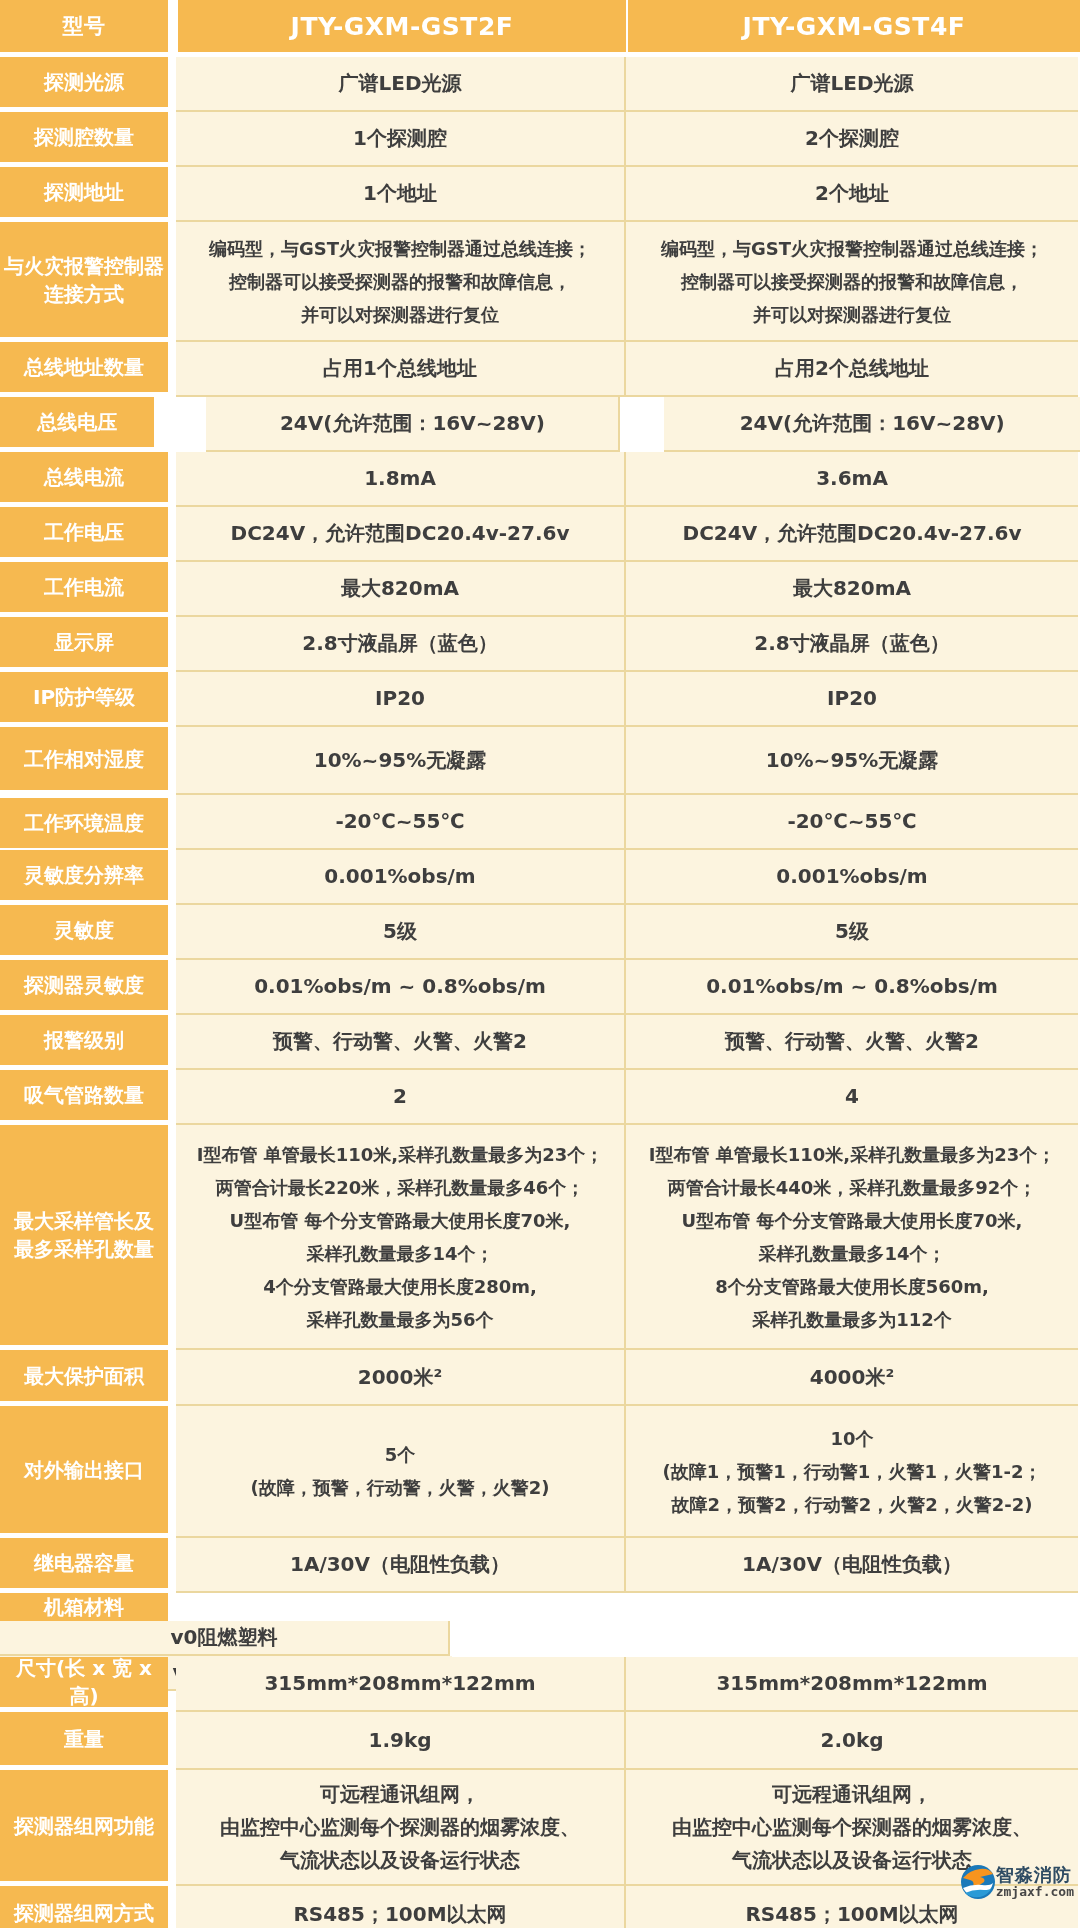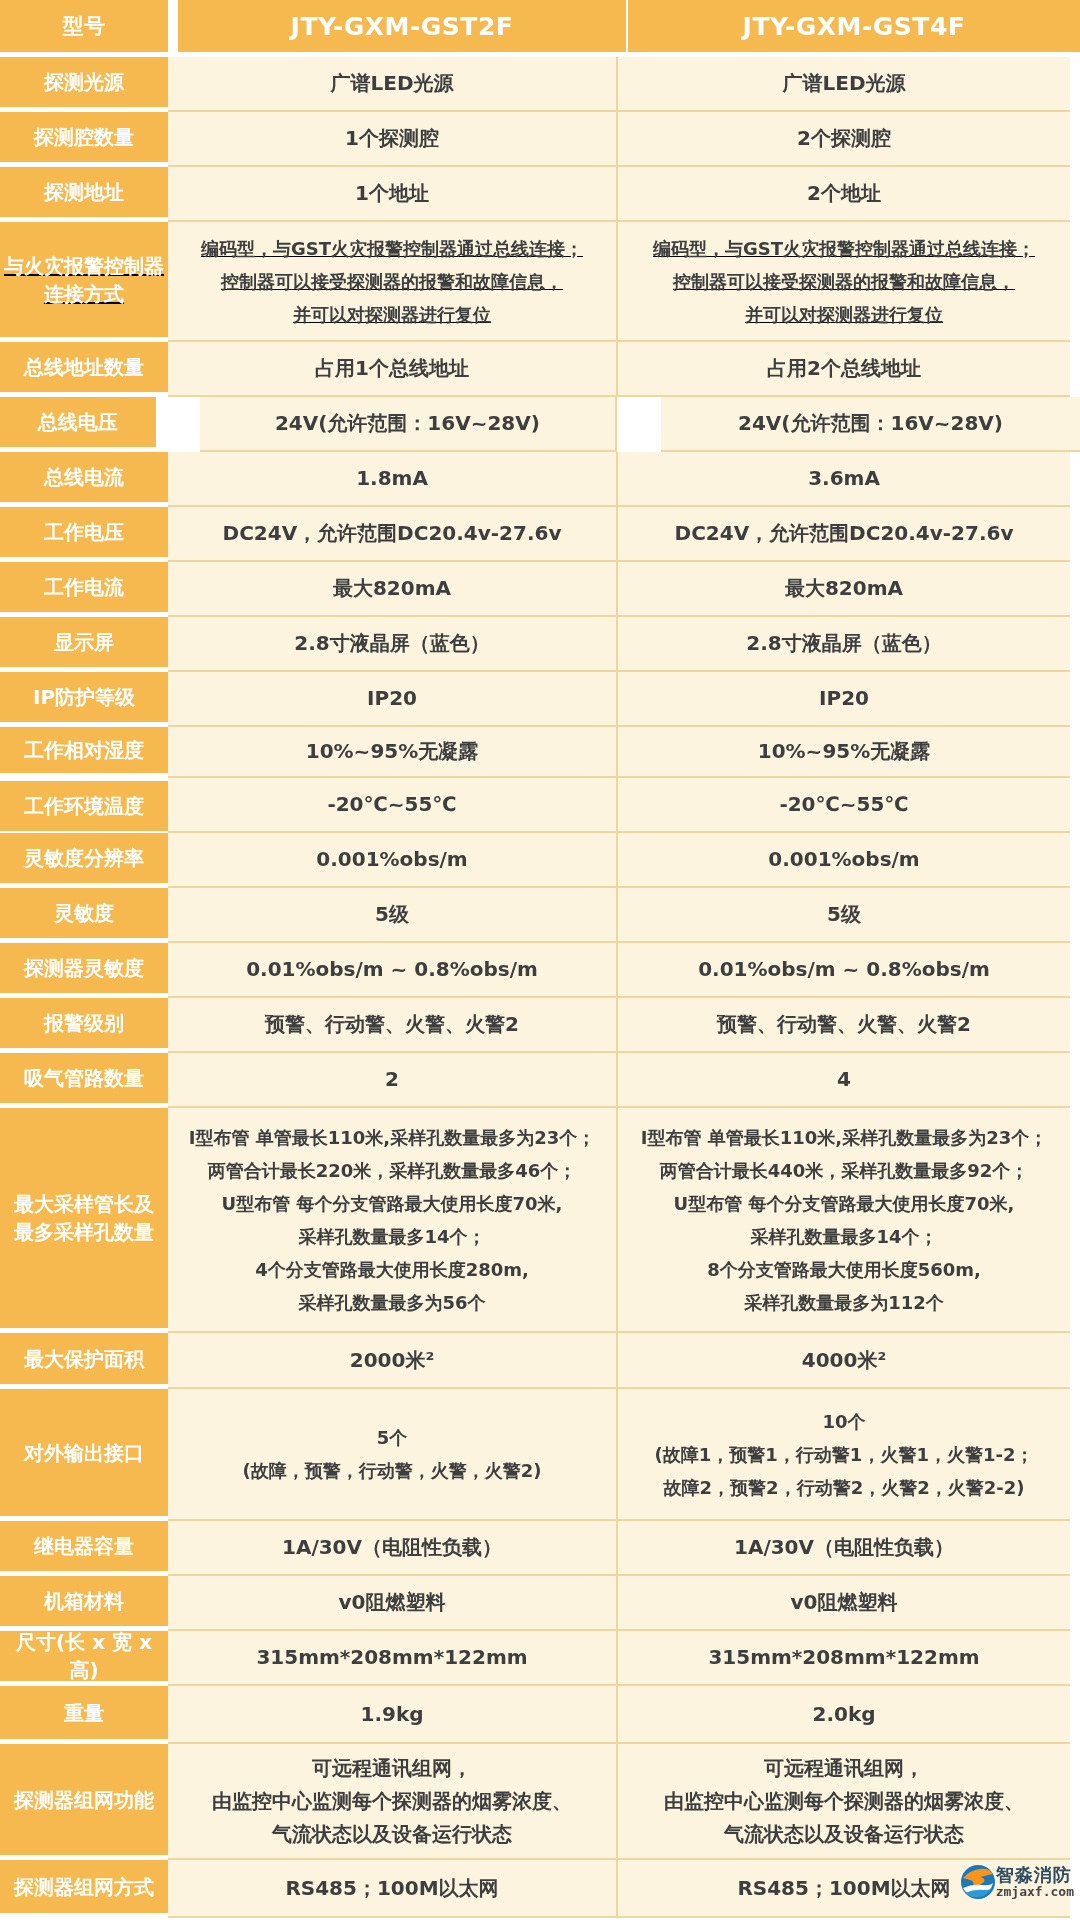--- a/index.html
+++ b/index.html
@@ -5,21 +5,21 @@
   :root{
     --header-bg:#F6B950; --label-bg:#F6B950; --cell-bg:#FCF4DF;
     --grid:#EBD79F; --htext:#FFFFFF; --ctext:#3E3E3E; --page:#FFFFFF;
   }
   *{box-sizing:border-box;margin:0;padding:0;}
   html,body{background:#fff;}
   body{width:1080px;height:1928px;position:relative;overflow:hidden;
        font-family:"DejaVu Sans","Liberation Sans",sans-serif;font-weight:700;}
   .page{position:absolute;inset:0;background:var(--page);}
   .row{display:flex;width:1080px;}
-  .lcell{width:168px;margin-right:0;background:var(--label-bg);color:var(--htext);
+  .lcell{width:168px;margin-right:8px;background:var(--label-bg);color:var(--htext);
          display:flex;flex-direction:column;justify-content:center;align-items:center;
          text-align:center;font-size:20px;line-height:28px;}
   .body-row .lcell{height:calc(100% - 5px);}
   .c1{width:450px;}
   .c2{width:452px;}
   .dcell{background:var(--cell-bg);color:var(--ctext);
          display:flex;flex-direction:column;justify-content:center;align-items:center;
          text-align:center;font-size:20px;}
   .dcell .line{line-height:33px;white-space:nowrap;}
   .body-row .c1{border-right:2px solid var(--grid);}
@@ -73,21 +73,21 @@
         <div class="lcell">
           <div>探测地址</div>
         </div>
         <div class="c1 dcell">
           <div class="line">1个地址</div>
         </div>
         <div class="c2 dcell">
           <div class="line">2个地址</div>
         </div>
       </div>
-      <div class="row body-row fs-small" style="height: 120px; text-decoration: underline;">
+      <div class="row body-row fs-small" style="height: 120px;">
         <div class="lcell">
           <div>与火灾报警控制器</div>
           <div>连接方式</div>
         </div>
         <div class="c1 dcell">
           <div class="line">编码型，与GST火灾报警控制器通过总线连接；</div>
           <div class="line">控制器可以接受探测器的报警和故障信息，</div>
           <div class="line">并可以对探测器进行复位</div>
         </div>
         <div class="c2 dcell">
@@ -166,21 +166,21 @@
         <div class="lcell">
           <div>IP防护等级</div>
         </div>
         <div class="c1 dcell">
           <div class="line">IP20</div>
         </div>
         <div class="c2 dcell">
           <div class="line">IP20</div>
         </div>
       </div>
-      <div class="row body-row" style="height: 51px;">
+      <div class="row body-row" style="height: 68px;">
         <div class="lcell">
           <div>工作相对湿度</div>
         </div>
         <div class="c1 dcell">
           <div class="line">10%~95%无凝露</div>
         </div>
         <div class="c2 dcell">
           <div class="line">10%~95%无凝露</div>
         </div>
       </div>
@@ -301,21 +301,21 @@
         <div class="lcell">
           <div>继电器容量</div>
         </div>
         <div class="c1 dcell">
           <div class="line">1A/30V（电阻性负载）</div>
         </div>
         <div class="c2 dcell">
           <div class="line">1A/30V（电阻性负载）</div>
         </div>
       </div>
-      <div class="row body-row" style="height: 55px;">
+      <div class="row body-row" style="height: 64px; flex-direction: column;">
         <div class="lcell">
           <div>机箱材料</div>
         </div>
         <div class="c1 dcell">
           <div class="line">v0阻燃塑料</div>
         </div>
         <div class="c2 dcell">
           <div class="line">v0阻燃塑料</div>
         </div>
       </div>

